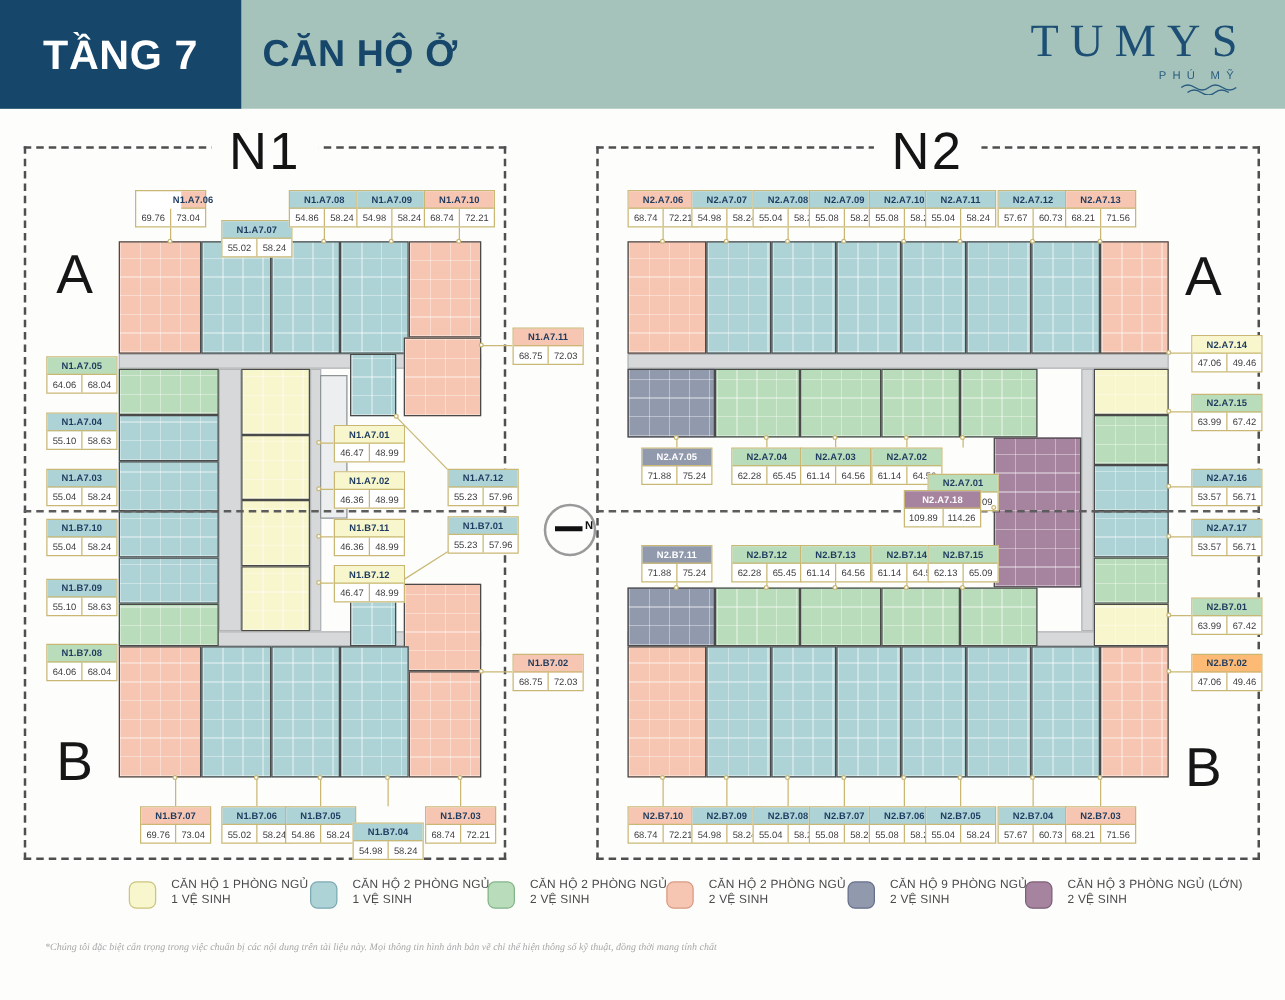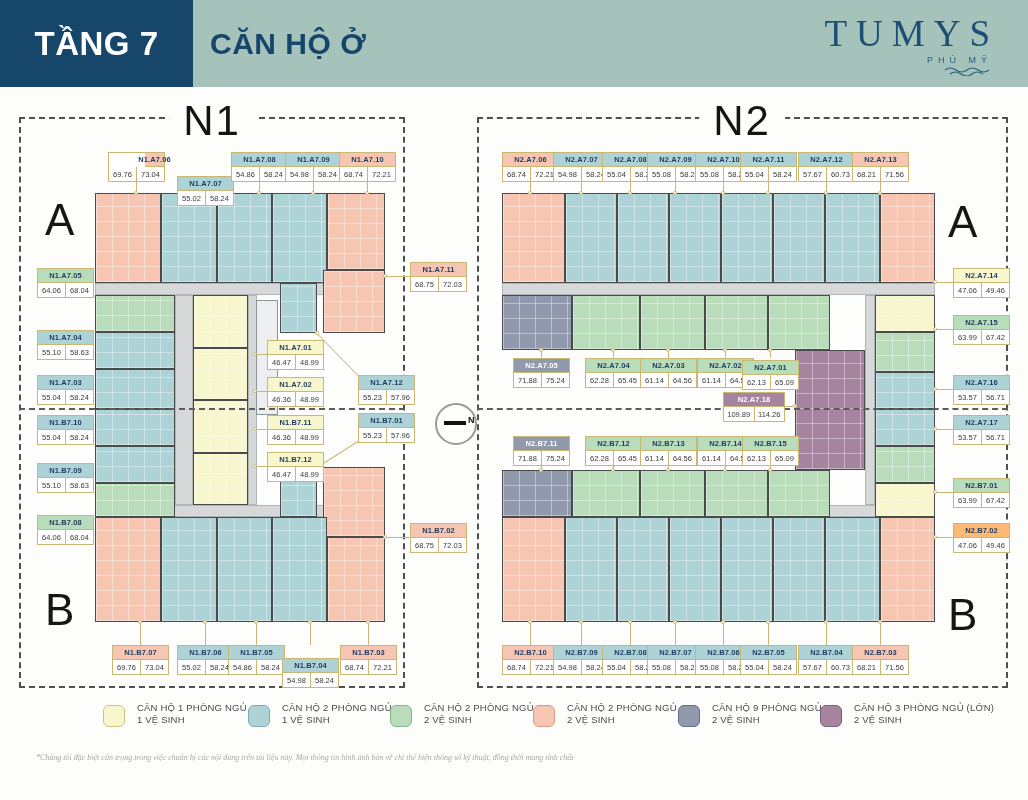--- a/index.html
+++ b/index.html
@@ -209,21 +209,21 @@
       </div>
       <div class="leader" style="left: 385px; top: 276px; width: 25px; height: 1px;"></div>
       <div class="ldot" style="left: 383px; top: 274px;"></div>
       <div class="ulabel" style="left: 410px; top: 262px;">
         <div class="uhead" style="background: rgb(247, 198, 178); color: rgb(29, 58, 95);">N1.A7.11</div>
         <div class="uvals">
           <span>68.75</span>
           <span>72.03</span>
         </div>
       </div>
-      <div class="ulabel" style="left: 37px; top: 268px;">
+      <div class="ulabel" style="left: 37px; top: 285px;">
         <div class="uhead" style="background: rgb(185, 220, 186); color: rgb(29, 58, 95);">N1.A7.05</div>
         <div class="uvals">
           <span>64.06</span>
           <span>68.04</span>
         </div>
       </div>
       <div class="ulabel" style="left: 37px; top: 330px;">
         <div class="uhead" style="background: rgb(174, 211, 215); color: rgb(29, 58, 95);">N1.A7.04</div>
         <div class="uvals">
           <span>55.10</span>
@@ -523,21 +523,21 @@
       <div class="ldot" style="left: 723px; top: 348px;"></div>
       <div class="ulabel" style="left: 697px; top: 358px;">
         <div class="uhead" style="background: rgb(185, 220, 186); color: rgb(29, 58, 95);">N2.A7.02</div>
         <div class="uvals">
           <span>61.14</span>
           <span>64.56</span>
         </div>
       </div>
       <div class="leader" style="left: 770px; top: 350px; width: 1px; height: 8px;"></div>
       <div class="ldot" style="left: 768px; top: 348px;"></div>
-      <div class="ulabel" style="left: 742px; top: 360px;">
+      <div class="ulabel" style="left: 742px; top: 379px;">
         <div class="uhead" style="background: rgb(185, 220, 186); color: rgb(29, 58, 95);">N2.A7.01</div>
         <div class="uvals">
           <span>62.13</span>
           <span>65.09</span>
         </div>
       </div>
       <div class="leader" style="left: 780px; top: 406px; width: 15px; height: 1px;"></div>
       <div class="ldot" style="left: 793px; top: 404px;"></div>
       <div class="ulabel" style="left: 723px; top: 392px; width: 62px;">
         <div class="uhead" style="background: rgb(166, 132, 159); color: rgb(255, 255, 255);">N2.A7.18</div>

